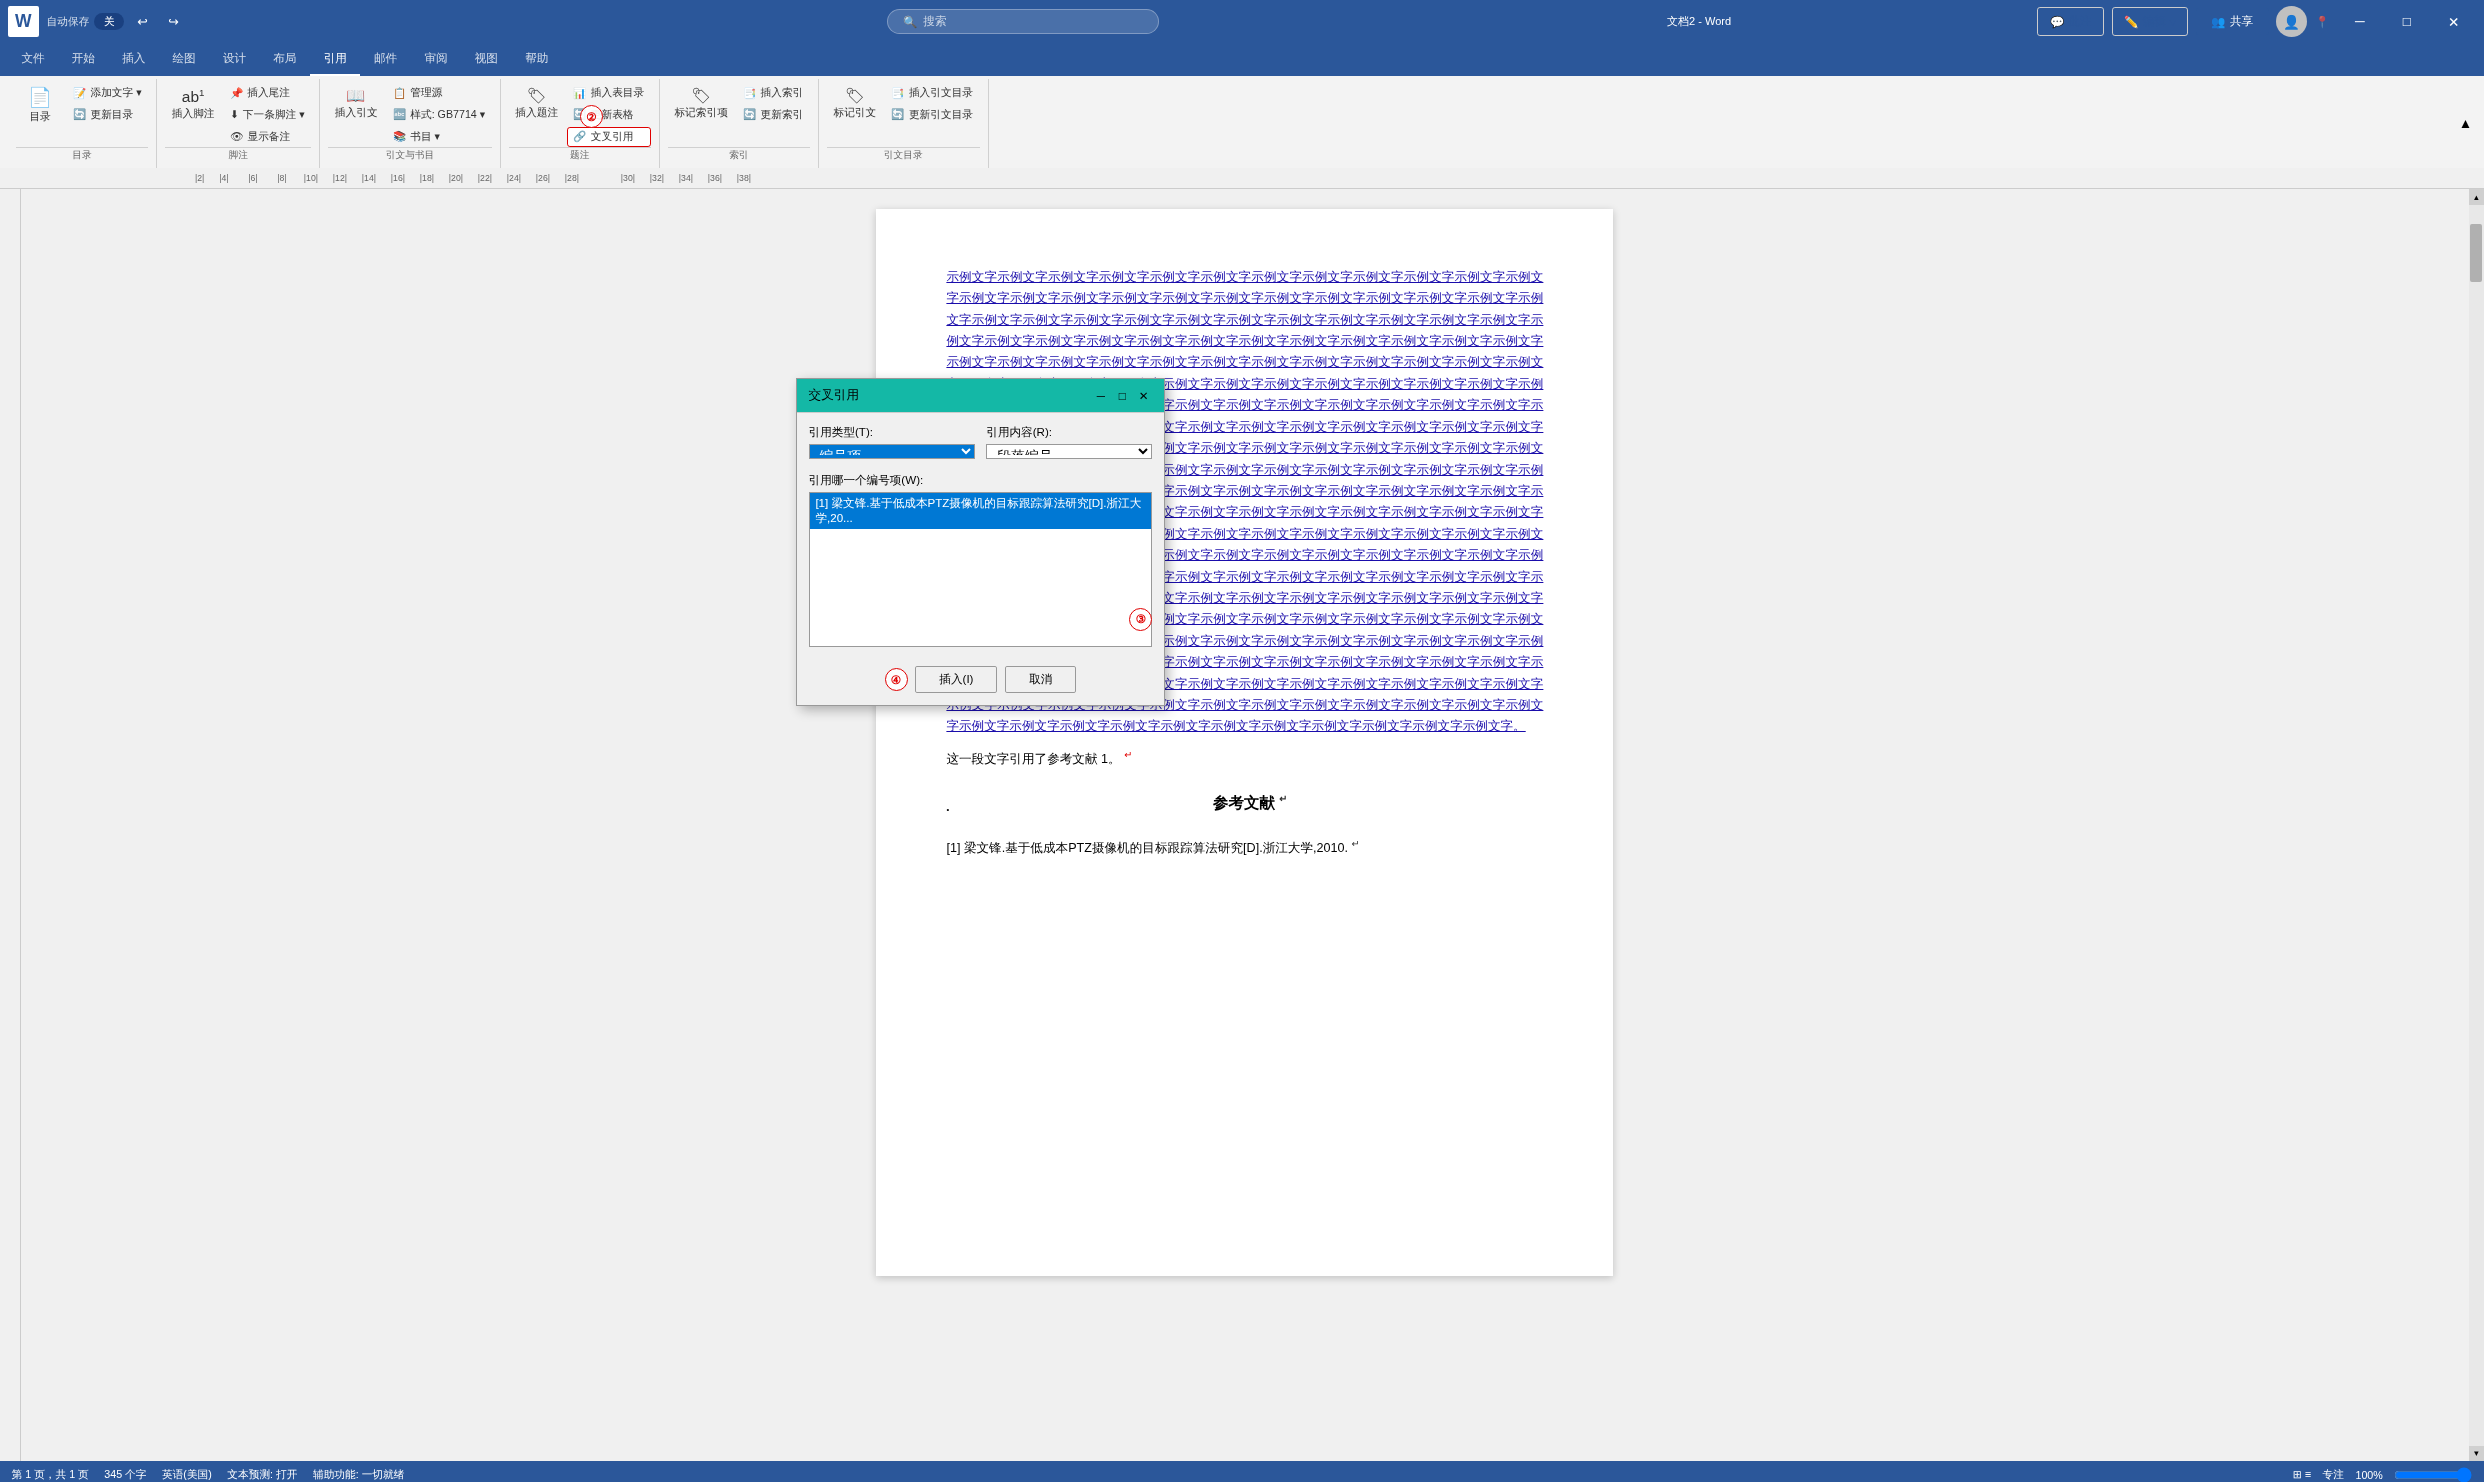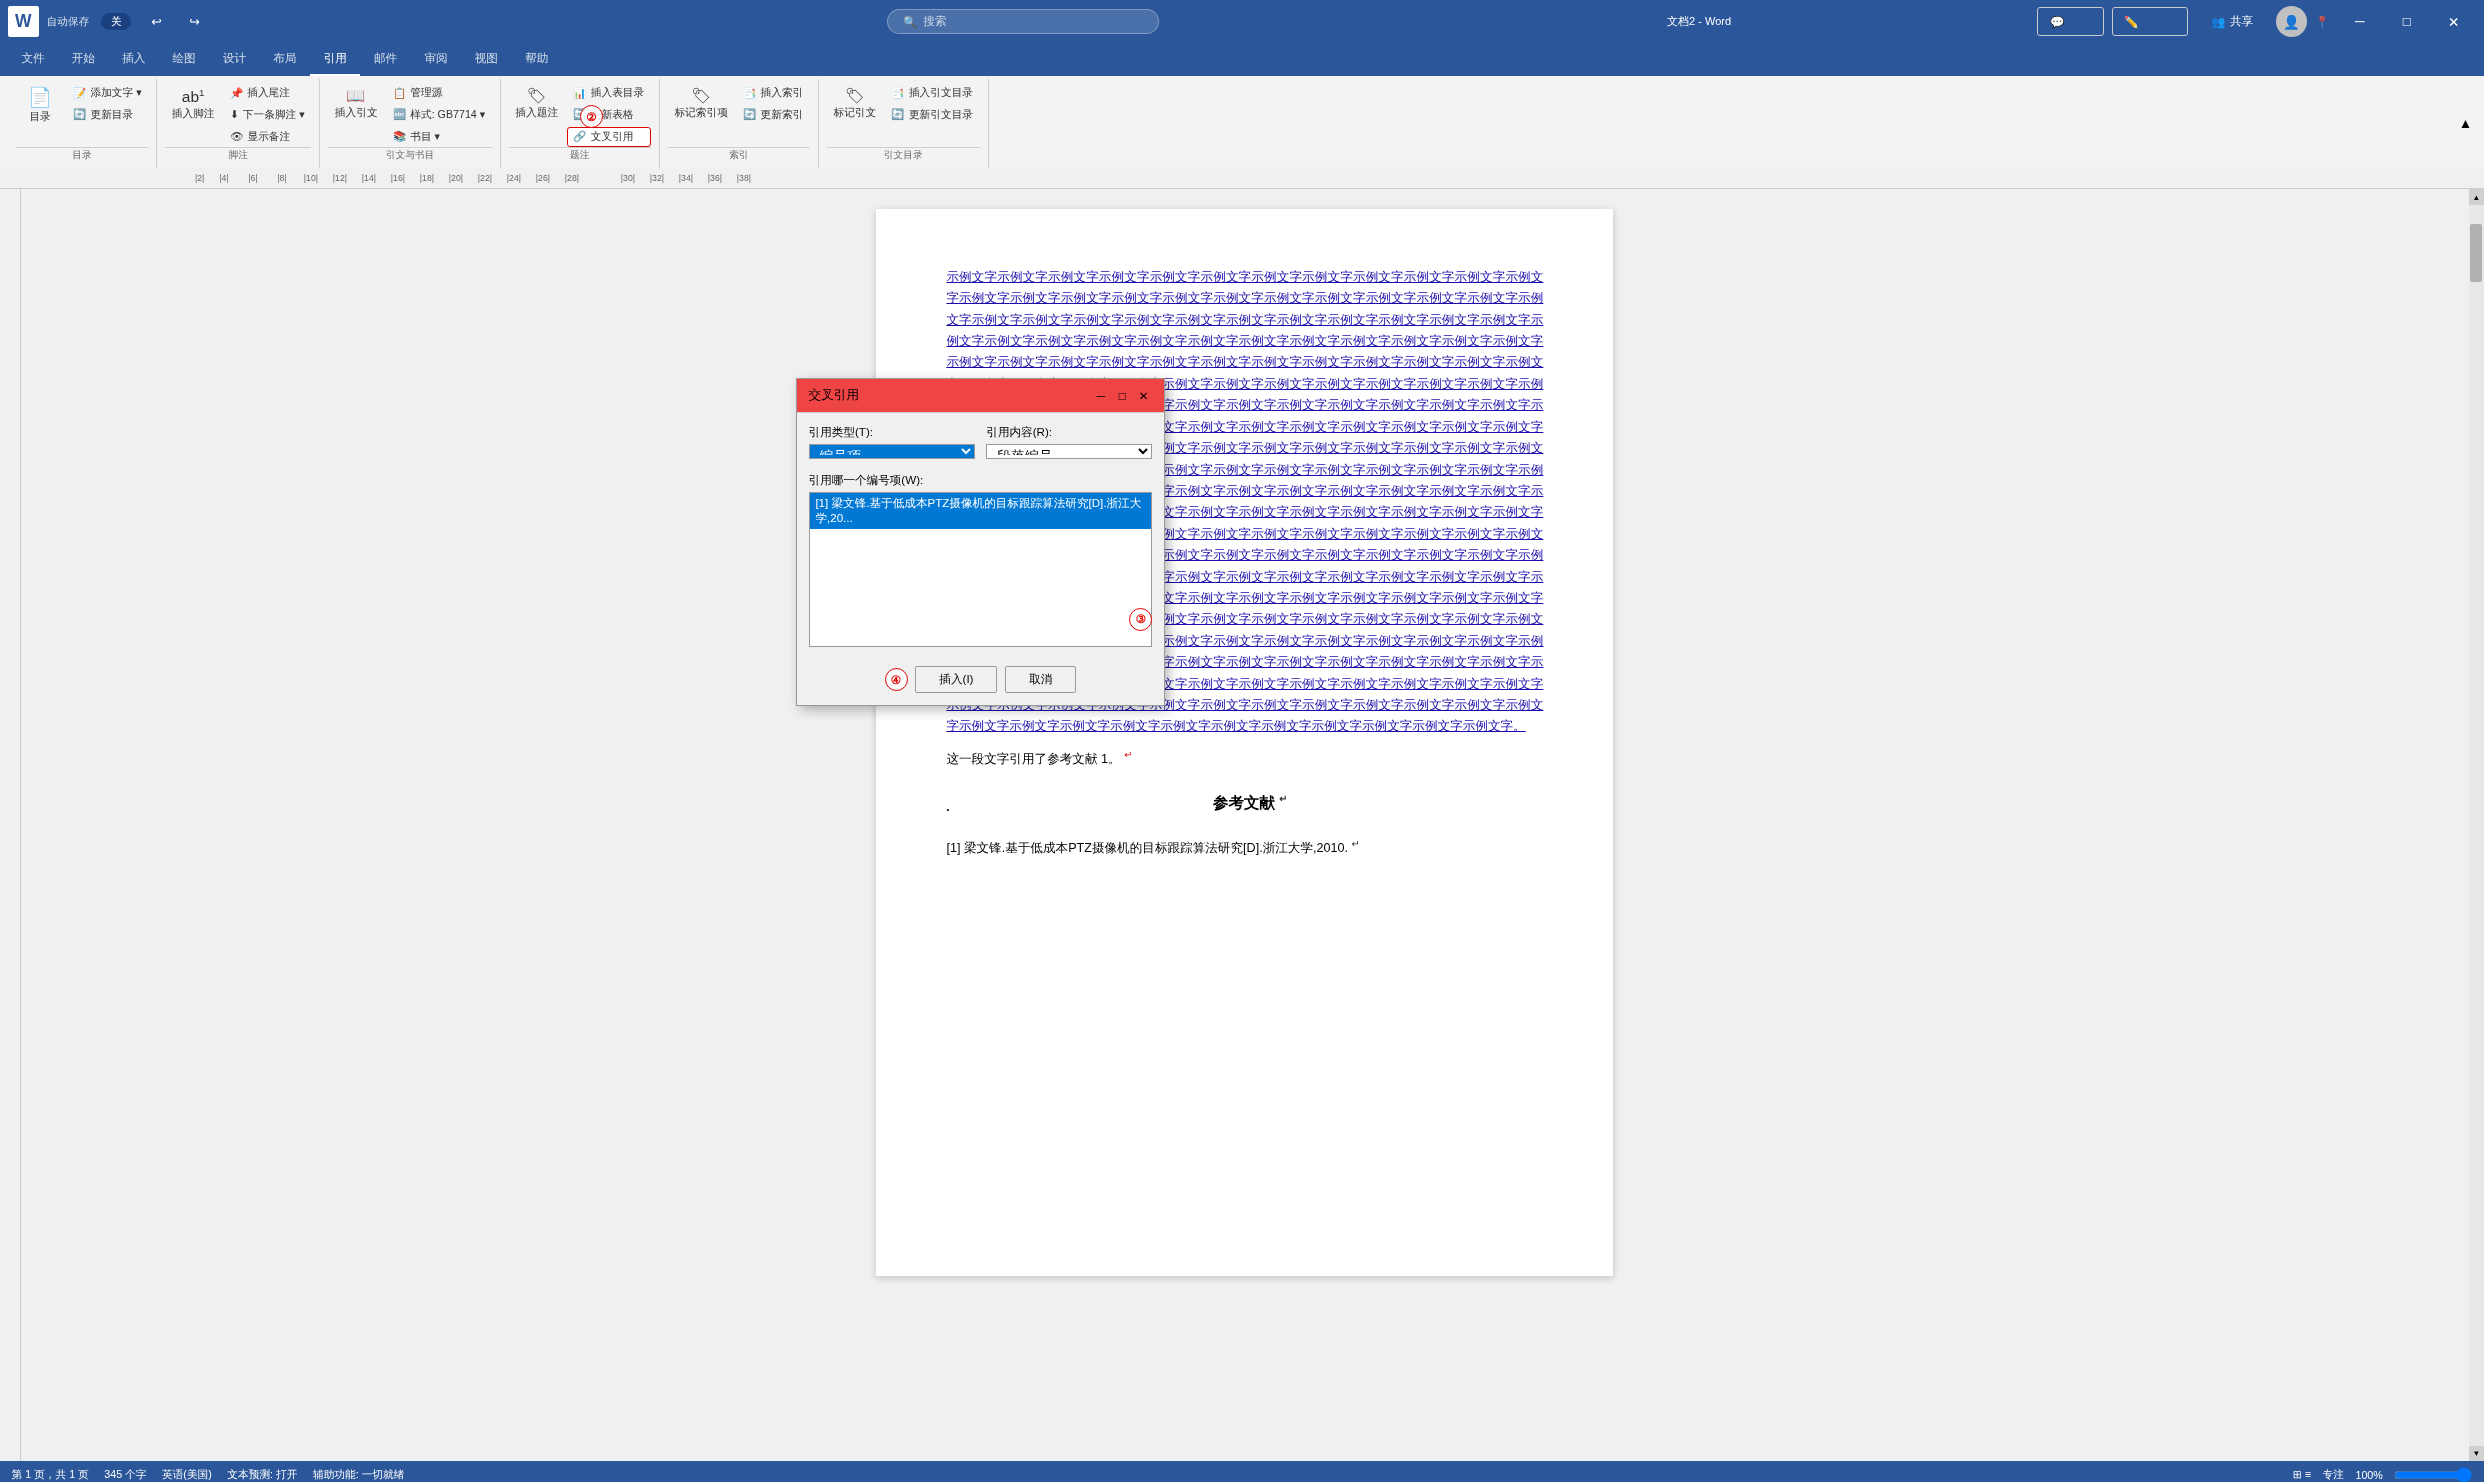--- a/index.html
+++ b/index.html
@@ -23,21 +23,21 @@
     .word-logo {
       width: 31px; height: 31px;
       background: white;
       border-radius: 1.9px;
       display: flex; align-items: center; justify-content: center;
       font-weight: bold; color: #2b579a; font-size: 17.5px;
     }
     .title-controls {
       display: flex;
       align-items: center;
-      gap: 12px;
+      gap: 5px;
     }
     .title-btn {
       background: transparent; border: none; color: white; cursor: pointer;
       font-size: 12.6px; padding: 3.9px 7.8px;
     }
     .title-center {
       flex: 1;
       display: flex;
       justify-content: center;
       align-items: center;
@@ -256,21 +256,21 @@
       position: absolute;
       top: 378px;
       left: 796px;
       width: 369px;
       background: #f0f0f0;
       border: 1px solid #999;
       box-shadow: 3.9px 3.9px 11.6px rgba(0,0,0,0.3);
       pointer-events: all;
     }
     .dialog-titlebar {
-      background: #ef4444;
+      background: #14b8a6;
       padding: 7.8px 11.6px;
       display: flex;
       align-items: center;
       justify-content: space-between;
       border-bottom: 1px solid #ccc;
     }
     .dialog-title {
       font-size: 12.6px;
       color: #000;
       font-weight: normal;

